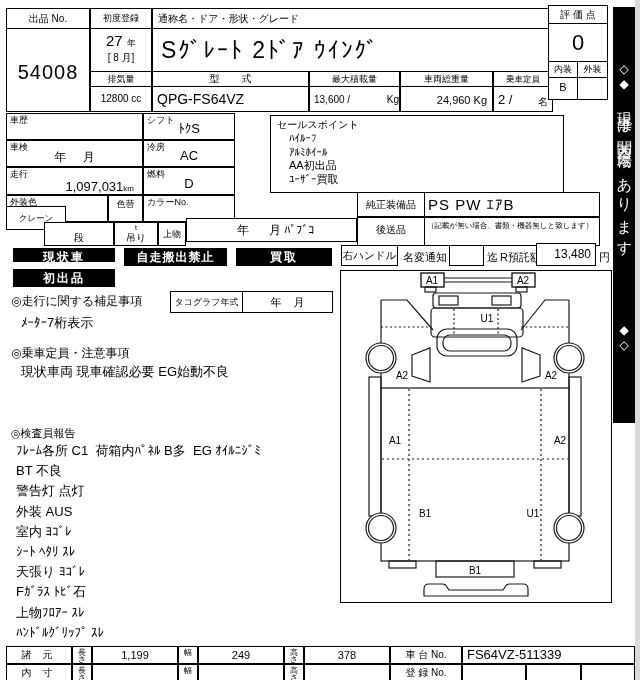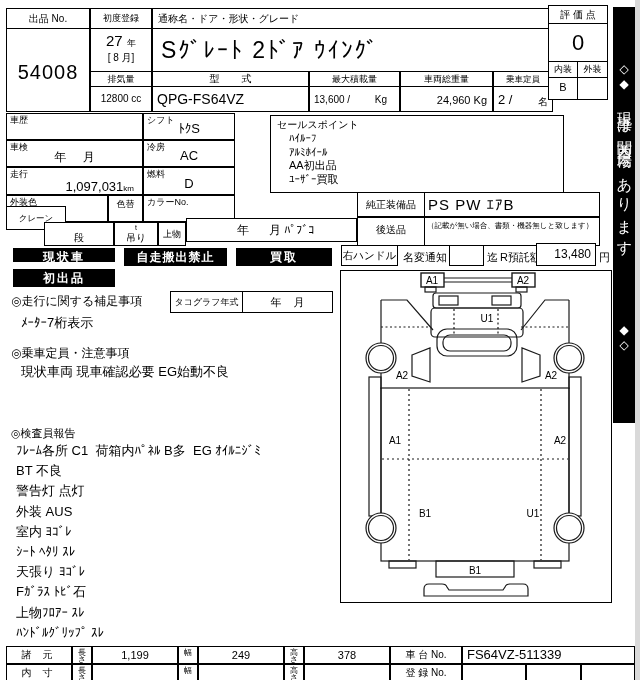--- a/index.html
+++ b/index.html
@@ -45,21 +45,21 @@
     <div style="font-size:10px;text-align:center;padding-top:6px">12800 cc</div>
   </div>
 
   <div class="cell" style="left:152px;top:71px;width:157px;height:41px">
     <div class="hd pre" style="height:15px;line-height:14px;font-size:10px">型        式</div>
     <div style="font-size:14px;padding:4px 0 0 4px">QPG-FS64VZ</div>
   </div>
 
   <div class="cell" style="left:309px;top:71px;width:91px;height:41px">
     <div class="hd" style="height:15px;line-height:14px">最大積載量</div>
-    <div style="display:flex;justify-content:space-between;padding:7px 12px 0 4px">
+    <div style="display:flex;justify-content:space-between;padding:7px 0 0 4px">
       <span style="font-size:10px">13,600 /</span>
       <span style="font-size:10px">Kg</span>
     </div>
   </div>
 
   <div class="cell" style="left:400px;top:71px;width:93px;height:41px">
     <div class="hd" style="height:15px;line-height:14px">車両総重量</div>
     <div style="font-size:11px;text-align:right;padding:7px 5px 0 0">24,960 Kg</div>
   </div>
 

